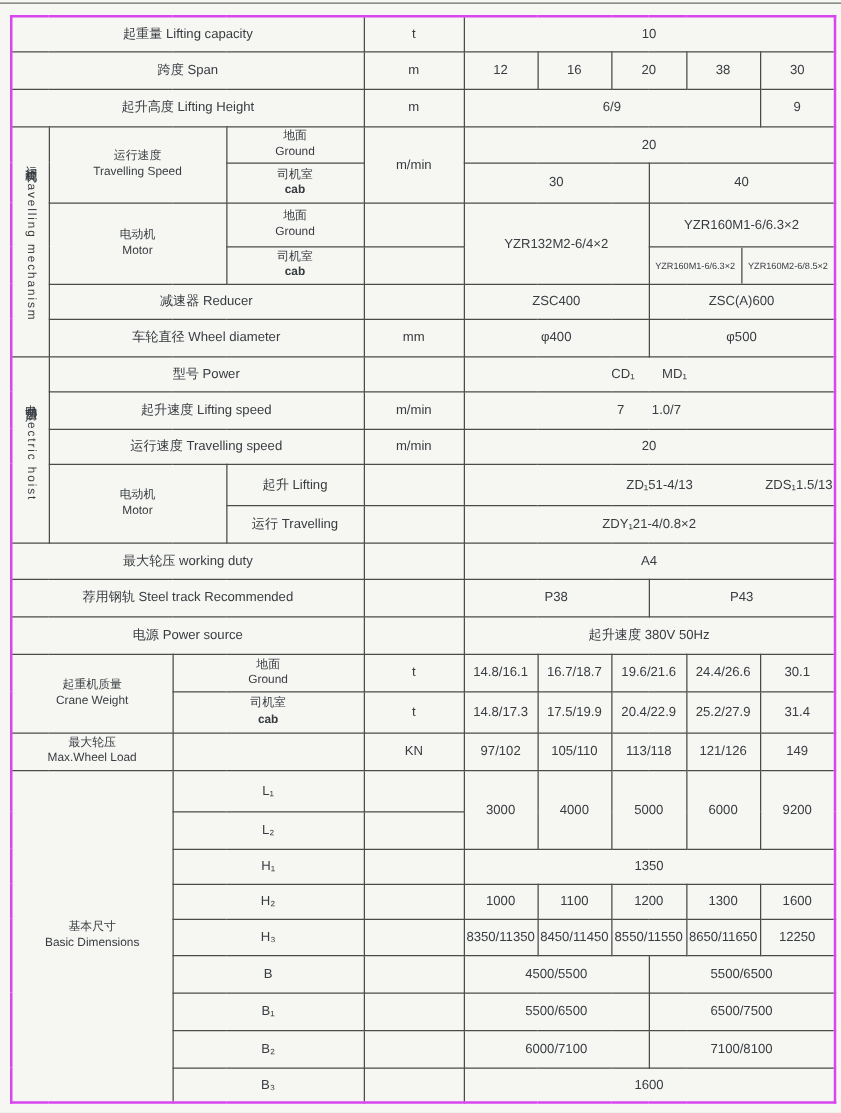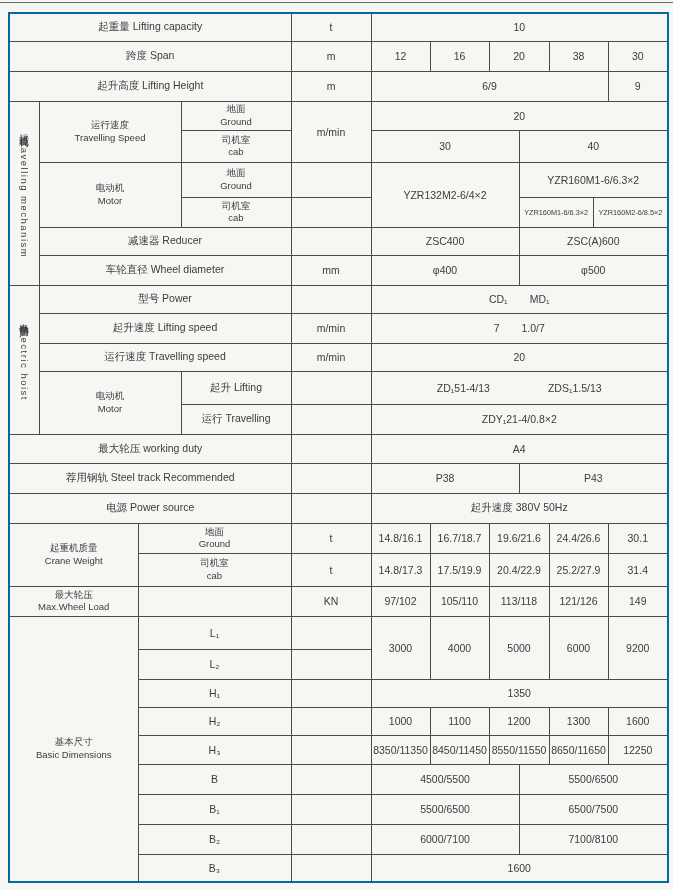--- a/index.html
+++ b/index.html
@@ -1,29 +1,29 @@
 <!DOCTYPE html>
 <html><head>
 <meta charset="utf-8">
 <style>
   html,body{margin:0;padding:0;background:#e9e9e6;}
   .page{position:relative;width:673px;height:890px;background:#f6f6f2;
         font-family:"Liberation Sans","DejaVu Sans",sans-serif;color:#383d42;overflow:hidden;}
   .topline{position:absolute;top:2px;left:0;width:673px;height:1px;background:#6a6a6a;}
   table.spec{position:absolute;left:8px;top:12px;width:659px;border-collapse:collapse;
-             table-layout:fixed;border:2px solid #0369a1;}
+             table-layout:fixed;border:2px solid #d946ef;}
   table.spec td{border:1px solid #4b4b4b;text-align:center;vertical-align:middle;
                 padding:0 1px;font-size:10.5px;color:#383d42;overflow:hidden;}
   .lbl{font-size:9.5px;}
   .l2 div{font-size:9.5px;line-height:1.3;}
-  .cabword{font-size:13.5px;line-height:1.05;}
+  .cabword{font-size:13.5px;line-height:1.05;font-weight:bold;}
   .vert{writing-mode:vertical-rl;text-orientation:mixed;font-size:9.5px;letter-spacing:1.5px;
         display:inline-block;line-height:1;}
   .pair{display:flex;justify-content:center;align-items:baseline;gap:22px;}
-  .pairlg{display:flex;justify-content:center;align-items:baseline;gap:58px;}
+  .pairlg{display:flex;justify-content:flex-end;align-items:baseline;gap:58px;}
   .split{display:flex;align-items:stretch;height:29px;}
   .split span{flex:1;display:flex;align-items:center;justify-content:center;font-size:7.3px;}
   .split span.r{border-left:1px solid #4b4b4b;}
   .sm{font-size:9.5px;}
 </style>
 </head>
 <body>
 
 <div class="page">
   <div class="topline"></div>

